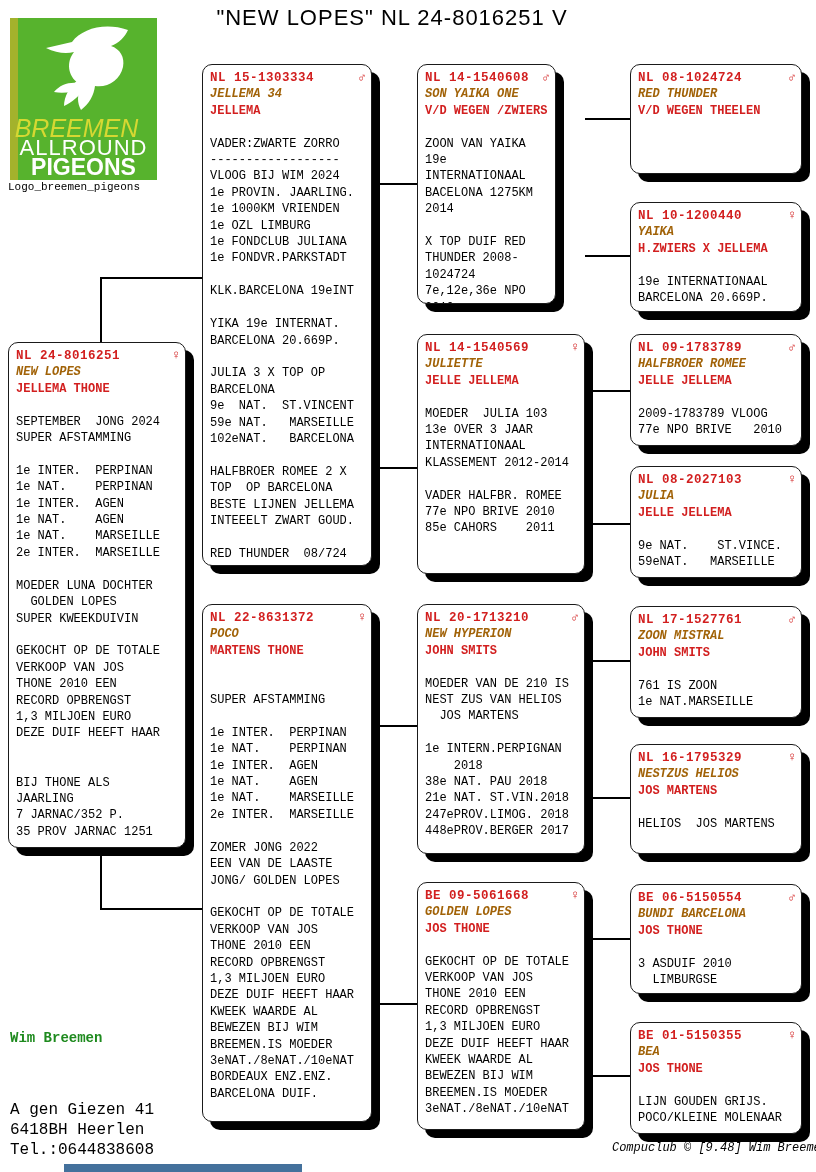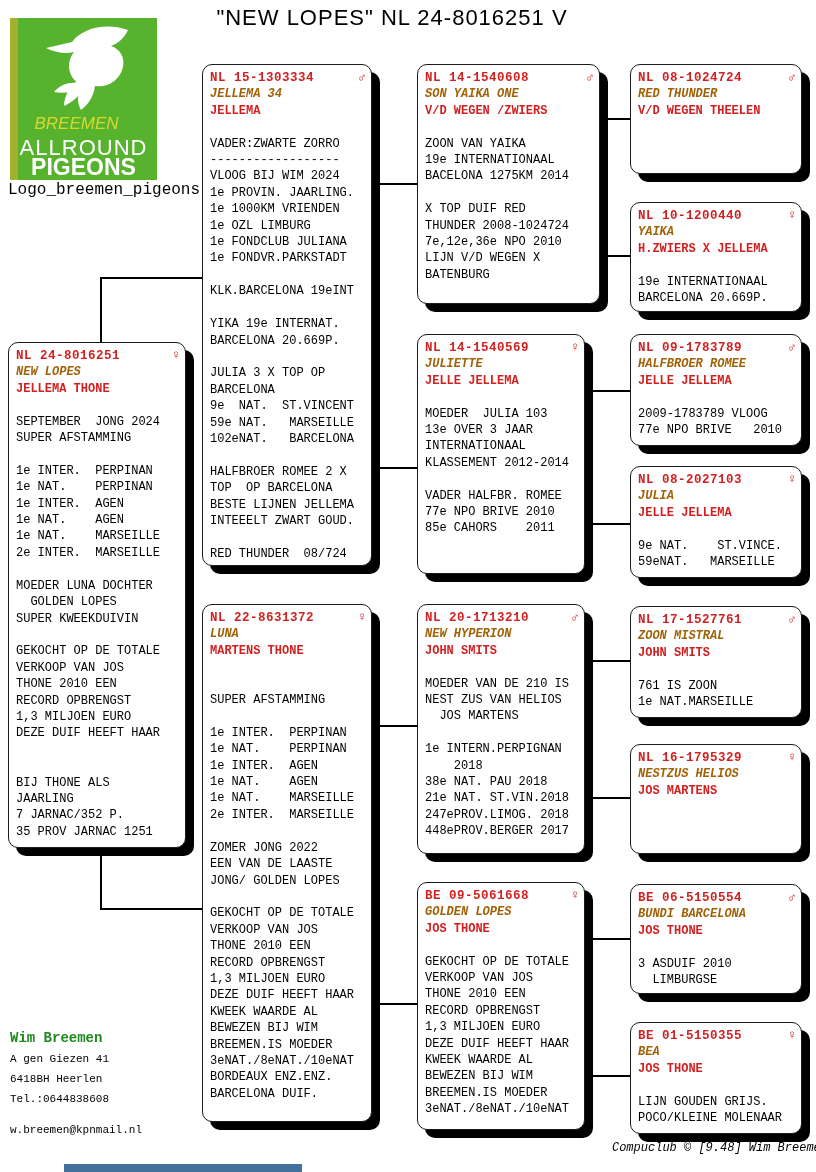--- a/index.html
+++ b/index.html
@@ -7,45 +7,45 @@
           font-family:"Liberation Mono","DejaVu Sans Mono",monospace; }
 
   .title { position:absolute; top:5px; left:0; width:784px; text-align:center;
            font-family:"Liberation Sans",sans-serif; font-size:22px; color:#000; letter-spacing:1px; }
 
   
   .logo { position:absolute; left:10px; top:18px; width:147px; height:162px; background:#57b32d; }
   .logo-stripe { position:absolute; left:0; top:0; width:8px; height:162px; background:#a3b22c; }
   .pigeon-svg { position:absolute; left:14px; top:4px; width:128px; height:92px; }
   .logo-t1 { position:absolute; left:0; top:96px; width:133px; text-align:center;
-             font-family:"Liberation Sans",sans-serif; font-style:italic; font-size:17px; color:#d6d832; }
+             font-family:"Liberation Sans",sans-serif; font-style:italic; font-size:25px; color:#d6d832; }
   .logo-t2 { position:absolute; left:0; top:117px; width:147px; text-align:center;
              font-family:"Liberation Sans",sans-serif; font-size:22px; color:#ffffff; letter-spacing:1px; }
   .logo-t3 { position:absolute; left:0; top:136px; width:147px; text-align:center;
              font-family:Liberation Sans, sans-serif; font-size:23px; font-weight:bold; color:#ffffff; }
-  .logo-caption { position:absolute; left:8px; top:181px; font-size:16px; color:#000; }
+  .logo-caption { position:absolute; left:8px; top:181px; font-size:11px; color:#000; }
 
   
   .pbox { position:absolute; background:#fff; border:1.5px solid #1a1a1a; border-radius:10px;
           box-shadow:8px 8px 0 #000; box-sizing:border-box; padding:5px 5px 4px 7px;
           overflow:hidden; font-size:12px; line-height:16.4px; z-index:2; }
   .ring { color:#d21f1f; font-weight:bold; font-size:12.5px; letter-spacing:0.5px; }
   .sex  { float:right; color:#d21f1f; font-weight:bold; font-size:13px; }
   .bname   { color:#a16207; font-style:italic; font-weight:bold; }
   .bstrain { color:#d21f1f; font-weight:bold; }
   .bbody   { white-space:pre-wrap; color:#000; }
 
   
   .hline, .vline { position:absolute; background:#000; z-index:1; }
   .hline { height:2px; }
   .vline { width:2px; }
 
   
   .owner-name { position:absolute; left:10px; top:1030px; font-size:14px; font-weight:bold; color:#1e8a1e; }
-  .owner-line { position:absolute; left:10px; font-size:11px; color:#000; }
+  .owner-line { position:absolute; left:10px; font-size:16px; color:#000;margin-top:48px; }
   .credit { position:absolute; left:598px; top:1141px; width:244px; text-align:center;
             font-size:12px; font-style:italic; color:#000; }
   .bluebar { position:absolute; left:64px; top:1164px; width:238px; height:8px; background:#44719c; }
 </style>
 </head>
 <body>
 
 <div class="page">
 
   <div class="title">"NEW LOPES"  NL  24-8016251 V</div>
@@ -140,21 +140,21 @@
 HALFBROER ROMEE 2 X
 TOP  OP BARCELONA
 BESTE LIJNEN JELLEMA
 INTEEELT ZWART GOUD.
 
 RED THUNDER  08/724</div>
   </div>
 
   <div class="pbox" style="left:202px;top:604px;width:170px;height:518px">
     <div><span class="ring">NL  22-8631372</span><span class="sex">♀</span></div>
-    <div class="bname">LUNA</div>
+    <div class="bname">POCO</div>
     <div class="bstrain">MARTENS THONE</div>
     <div class="bbody">
 
 SUPER AFSTAMMING
 
 1e INTER.  PERPINAN
 1e NAT.    PERPINAN
 1e INTER.  AGEN
 1e NAT.    AGEN
 1e NAT.    MARSEILLE
@@ -171,21 +171,21 @@
 1,3 MILJOEN EURO
 DEZE DUIF HEEFT HAAR
 KWEEK WAARDE AL
 BEWEZEN BIJ WIM
 BREEMEN.IS MOEDER
 3eNAT./8eNAT./10eNAT
 BORDEAUX ENZ.ENZ.
 BARCELONA DUIF.</div>
   </div>
 
-  <div class="pbox" style="left:417px;top:64px;width:183px;height:240px">
+  <div class="pbox" style="left:417px;top:64px;width:139px;height:240px">
     <div><span class="ring">NL  14-1540608</span><span class="sex">♂</span></div>
     <div class="bname">SON YAIKA ONE</div>
     <div class="bstrain">V/D WEGEN /ZWIERS</div>
     <div class="bbody">
 ZOON VAN YAIKA
 19e INTERNATIONAAL
 BACELONA 1275KM 2014
 
 X TOP DUIF RED
 THUNDER 2008-1024724
@@ -282,20 +282,22 @@
     <div class="bstrain">JOHN SMITS</div>
     <div class="bbody">
 761 IS ZOON
 1e NAT.MARSEILLE</div>
   </div>
 
   <div class="pbox" style="left:630px;top:744px;width:172px;height:110px">
     <div><span class="ring">NL  16-1795329</span><span class="sex">♀</span></div>
     <div class="bname">NESTZUS HELIOS</div>
     <div class="bstrain">JOS MARTENS</div>
+    <div class="bbody">
+HELIOS  JOS MARTENS</div>
   </div>
 
   <div class="pbox" style="left:630px;top:884px;width:172px;height:110px">
     <div><span class="ring">BE  06-5150554</span><span class="sex">♂</span></div>
     <div class="bname">BUNDI BARCELONA</div>
     <div class="bstrain">JOS THONE</div>
     <div class="bbody">
 3 ASDUIF 2010
   LIMBURGSE</div>
   </div>

